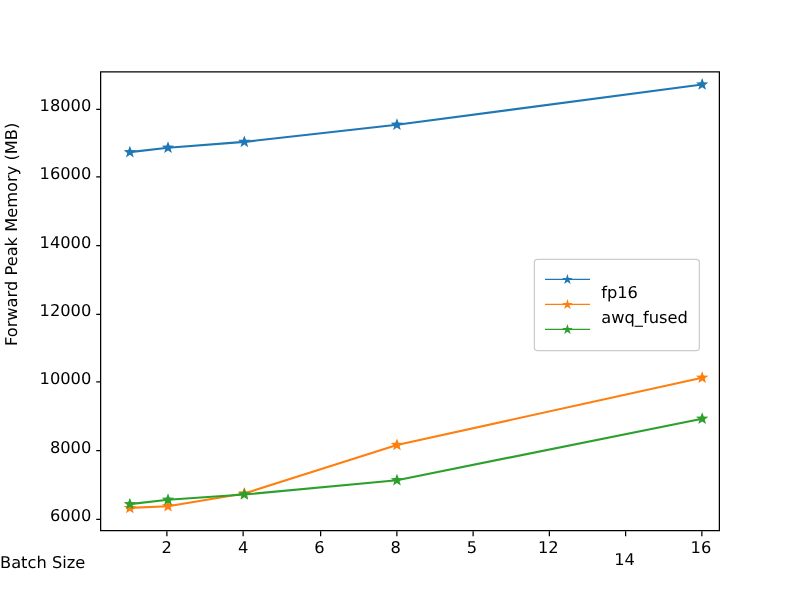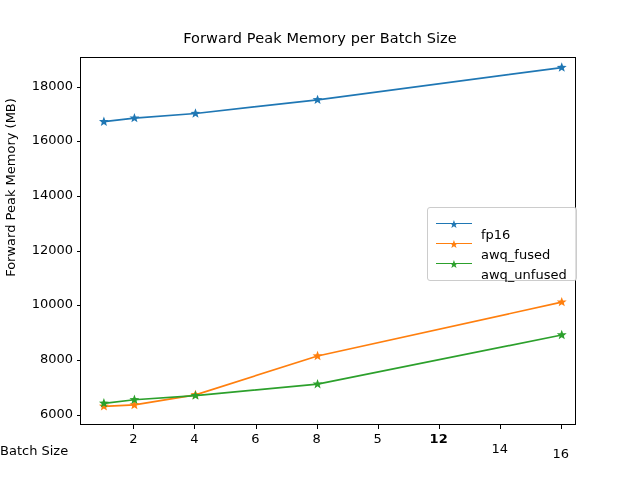--- a/index.html
+++ b/index.html
@@ -147,21 +147,20 @@
     color: #000000;
     white-space: nowrap;
     margin-top: 20px;
   }
 </style>
 </head>
 <body>
 
 <div id="figure">
 
-  <div id="chart-title">Forward Peak Memory per Batch Size</div>
 
   <div id="y-axis-label">Forward Peak Memory (MB)</div>
   <div id="x-axis-label">Batch Size</div>
 
   <div id="plot-area">
     <svg id="plot-svg" viewBox="0 0 496 368" preserveAspectRatio="none">
         <g>
           <polyline points="22.89,63.70 53.42,60.15 114.46,55.50 236.55,41.83 480.74,9.57" fill="none" stroke="#1f77b4" stroke-width="1.7" stroke-linejoin="round" stroke-linecap="round"></polyline>
           <polygon points="22.89,58.50 24.18,61.94 27.84,62.10 24.97,64.38 25.95,67.91 22.89,65.89 19.84,67.91 20.82,64.38 17.95,62.10 21.61,61.94" fill="#1f77b4"></polygon>
           <polygon points="53.42,54.95 54.70,58.38 58.36,58.54 55.49,60.82 56.47,64.36 53.42,62.33 50.36,64.36 51.34,60.82 48.47,58.54 52.13,58.38" fill="#1f77b4"></polygon>
@@ -209,25 +208,25 @@
       <div class="x-tick-label" style="left: 133.415px;">2</div>
       <div class="x-tick-mark" style="left: 194.462px;"></div>
       <div class="x-tick-label" style="left: 194.462px;">4</div>
       <div class="x-tick-mark" style="left: 255.508px;"></div>
       <div class="x-tick-label" style="left: 255.508px;">6</div>
       <div class="x-tick-mark" style="left: 316.554px;"></div>
       <div class="x-tick-label" style="left: 316.554px;">8</div>
       <div class="x-tick-mark" style="left: 377.6px;"></div>
       <div class="x-tick-label" style="left: 377.6px;">5</div>
       <div class="x-tick-mark" style="left: 438.646px;"></div>
-      <div class="x-tick-label" style="left: 438.646px; font-weight: bold;">12</div>
+      <div class="x-tick-label" style="left: 438.646px;">12</div>
       <div class="x-tick-mark" style="left: 499.692px;"></div>
       <div class="x-tick-label" style="left: 499.692px; margin-top: 10px;">14</div>
       <div class="x-tick-mark" style="left: 560.738px;"></div>
-      <div class="x-tick-label" style="left: 560.738px; margin-top: 15px;">16</div>
+      <div class="x-tick-label" style="left: 560.738px;">16</div>
     </div>
 
   <div id="legend">
       <div class="legend-row">
         <span class="legend-sample" style="color: rgb(31, 119, 180);">
           <span class="legend-line"></span>
           <span class="legend-star">★</span>
         </span>
         <span class="legend-label">fp16</span>
       </div>
@@ -236,17 +235,16 @@
           <span class="legend-line"></span>
           <span class="legend-star">★</span>
         </span>
         <span class="legend-label">awq_fused</span>
       </div>
       <div class="legend-row">
         <span class="legend-sample" style="color: rgb(44, 160, 44);">
           <span class="legend-line"></span>
           <span class="legend-star">★</span>
         </span>
-        <span class="legend-label">awq_unfused</span>
       </div>
     </div>
 
 </div>
 
 </body></html>

